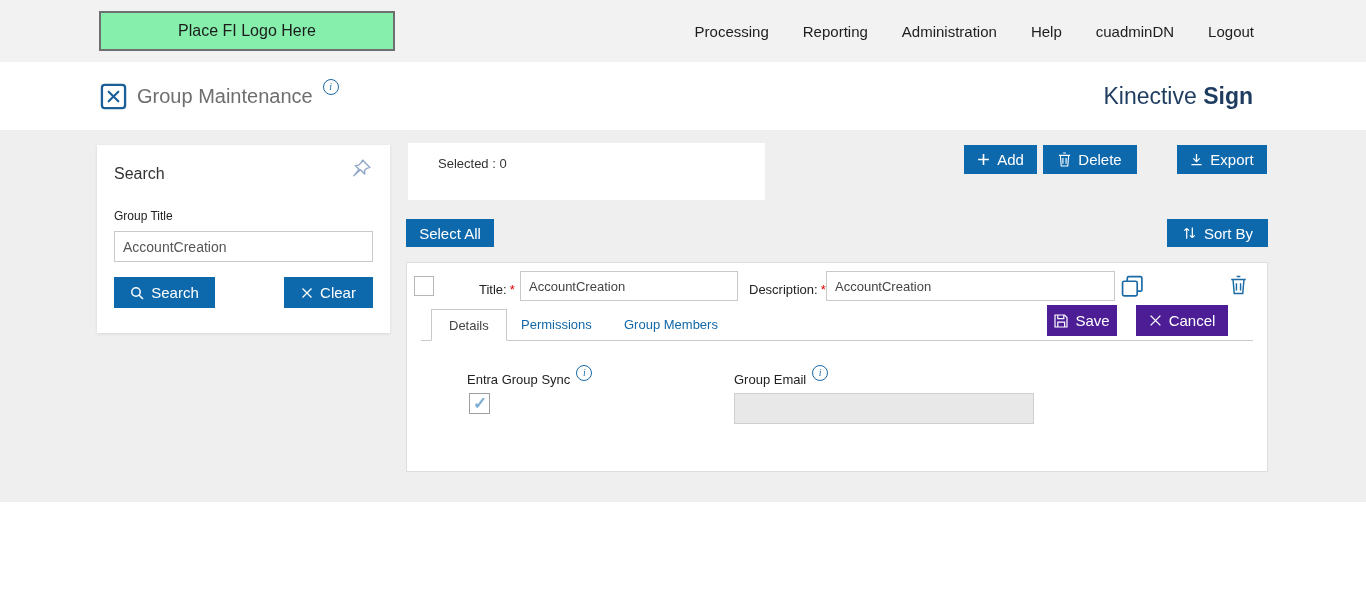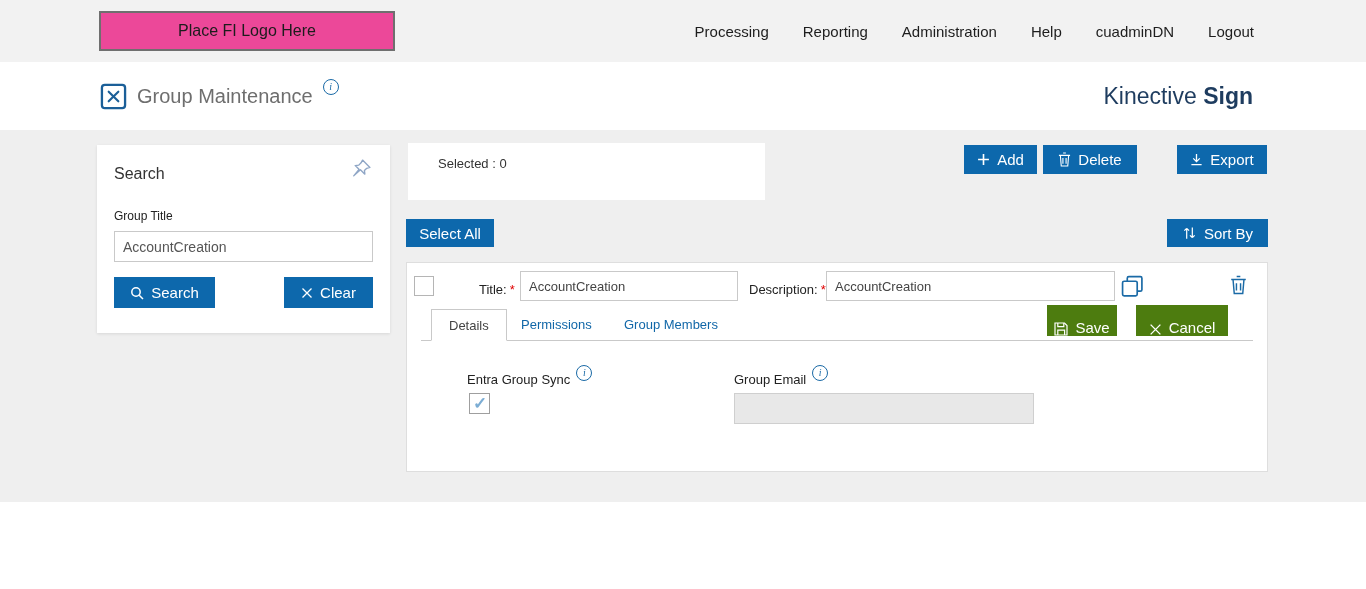--- a/index.html
+++ b/index.html
@@ -1,20 +1,20 @@
 <!DOCTYPE html>
 <html><head>
 <meta charset="utf-8">
 <style>
   * { margin:0; padding:0; box-sizing:border-box; }
   html,body { width:1366px; height:589px; background:#fff; font-family:"Liberation Sans", sans-serif; overflow:hidden; }
 
   
   .topbar { position:relative; height:62px; background:#f2f2f2; }
-  .logo-box { position:absolute; left:99px; top:11px; width:296px; height:40px; background:#ec4899;
+  .logo-box { position:absolute; left:99px; top:11px; width:296px; height:40px; background:#86efac;
               border:2px solid #6f6f6f; display:flex; align-items:center; justify-content:center;
               font-size:16px; color:#1c1c1c; }
   .topnav { position:absolute; right:112px; top:0; height:62px; display:flex; align-items:center; gap:34px; }
   .topnav .nav-item { font-size:15px; color:#1d1d1d; cursor:pointer; white-space:nowrap; }
 
   
   .header { position:relative; height:68px; background:#fff; }
   .header-left { display:flex; align-items:center; gap:10px; padding-left:100px; height:100%; }
   .app-icon { width:27px; height:27px; }
   .page-title { font-size:20px; color:#6e6e6e; }
@@ -77,21 +77,21 @@
   
   .tabs-row { position:absolute; left:14px; right:14px; top:46px; height:32px; border-bottom:1px solid #c9c9c9; }
   .tab-active { position:absolute; left:10px; bottom:-1px; height:32px; padding:0 17px; background:#fff;
                 border:1px solid #c9c9c9; border-bottom:1px solid #fff; display:flex; align-items:center;
                 font-size:13px; color:#444; cursor:pointer; z-index:2; }
   .tab-link { position:absolute; bottom:0; height:32px; display:flex; align-items:center;
               font-size:13px; color:#1167a8; cursor:pointer;justify-content:flex-end; }
   .tab-permissions { left:100px; }
   .tab-members { left:203px; }
 
-  .btn-muted { background:#4d7c0f;align-items:flex-end; }
+  .btn-muted { background:#4c1d95; }
   .btn-save   { position:absolute; left:640px; top:42px; width:70px; height:31px; z-index:3; }
   .btn-cancel { position:absolute; left:729px; top:42px; width:92px; height:31px; z-index:3; }
 
   
   .detail-label { position:absolute; top:108px; font-size:13px; color:#222; display:flex; align-items:center; gap:6px; }
   .lbl-entra { left:60px; }
   .lbl-email { left:327px; }
   .detail-label .info-icon { position:relative; top:-6px; }
   .entra-checkbox { position:absolute; left:62px; top:130px; width:21px; height:21px;
                     border:1px solid #9f9f9f; background:#fff; cursor:pointer; }

